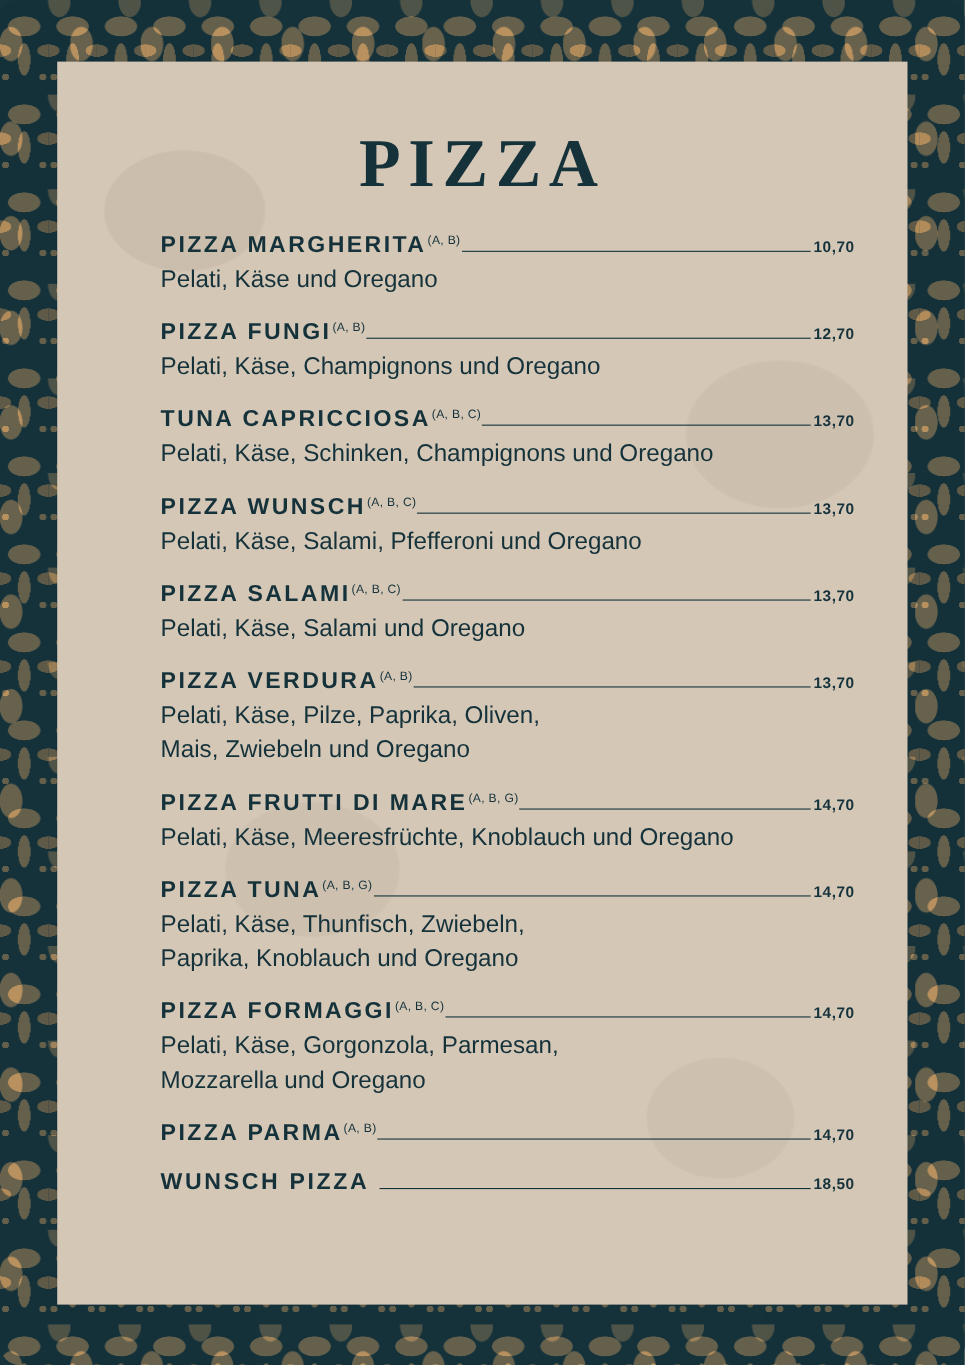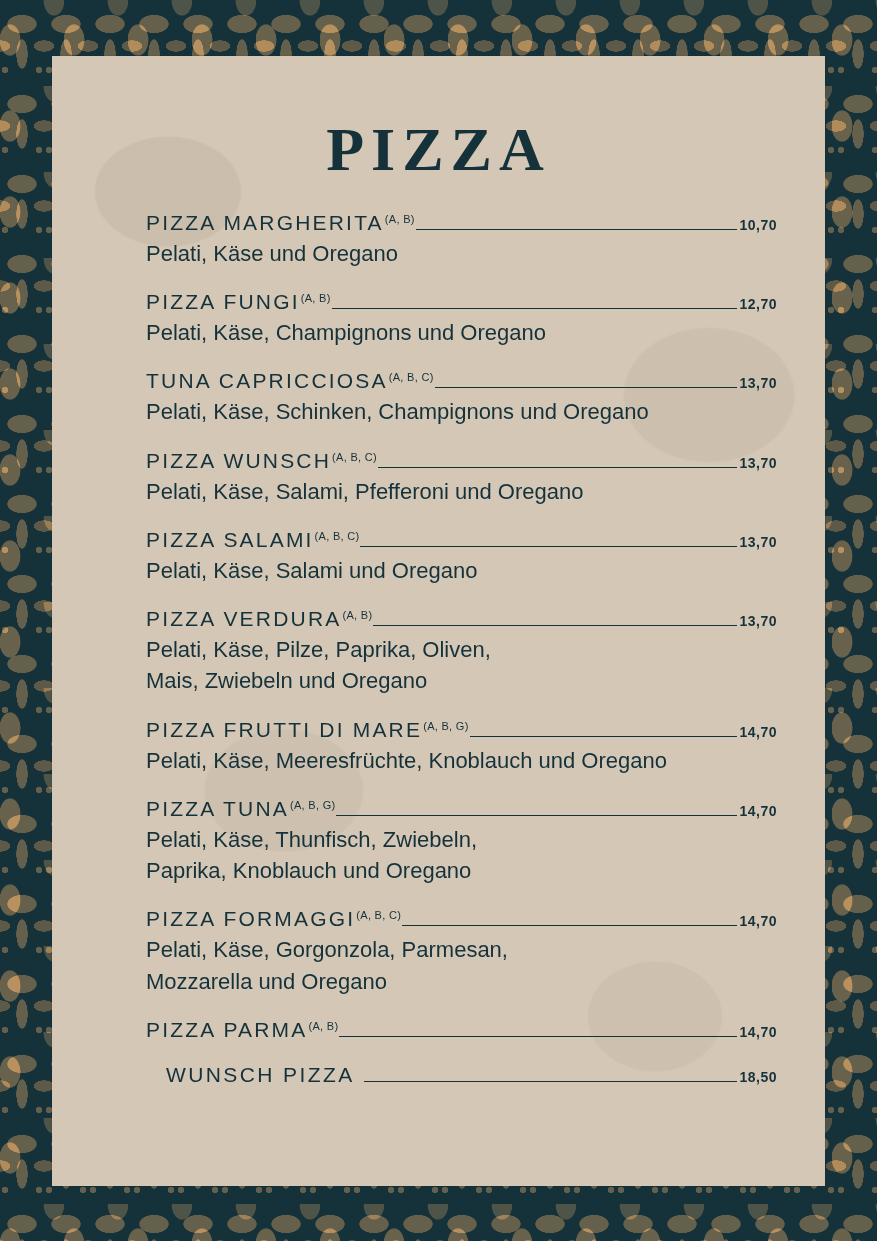--- a/index.html
+++ b/index.html
@@ -14,20 +14,21 @@
     font-family: "Liberation Sans", sans-serif;
   }
 
   
   .page {
     position: relative;
     width: 877px;
     height: 1241px;
     background-color: #15323b;
     overflow: hidden;
+    border-radius: 18px;
   }
   .border-pattern {
     position: absolute;
     inset: 0;
     background-color: #15323b;
     background-image:
       radial-gradient(ellipse 26px 16px at 22px 24px, #c79a63 0 55%, transparent 58%),
       radial-gradient(ellipse 10px 26px at 22px 54px, #c79a63 0 55%, transparent 58%),
       radial-gradient(ellipse 18px 10px at 0px 46px, #b98d57 0 55%, transparent 58%),
       radial-gradient(ellipse 18px 10px at 44px 46px, #b98d57 0 55%, transparent 58%),
@@ -80,21 +81,21 @@
   .item {
     margin-bottom: 21px;
   }
   .item-row {
     display: flex;
     align-items: baseline;
     white-space: nowrap;
   }
   .item-name {
     font-family: "Liberation Sans", sans-serif;
-    font-weight: 400;
+    font-weight: 700;
     font-size: 21px;
     letter-spacing: 2.2px;
     color: #15323b;
   }
   .allergens {
     font-size: 11px;
     font-weight: 400;
     letter-spacing: 0.3px;
     color: #15323b;
     align-self: flex-start;
@@ -118,21 +119,21 @@
   .desc {
     font-size: 22px;
     line-height: 1.42;
     color: #15323b;
     margin-top: 3px;
     font-weight: 400;
   }
   .desc div { white-space: nowrap; }
 
   .item.last { margin-bottom: 0; }
-  .item.last .item-name { letter-spacing: 2.4px; margin-left: 20px; }
+  .item.last .item-name { letter-spacing: 2.4px; }
   .item.last .leader { margin-left: 9px; }
 </style>
 </head>
 <body>
 
 <div class="page">
   <div class="border-pattern"></div>
   <div class="border-pattern two"></div>
 
   <div class="panel">

